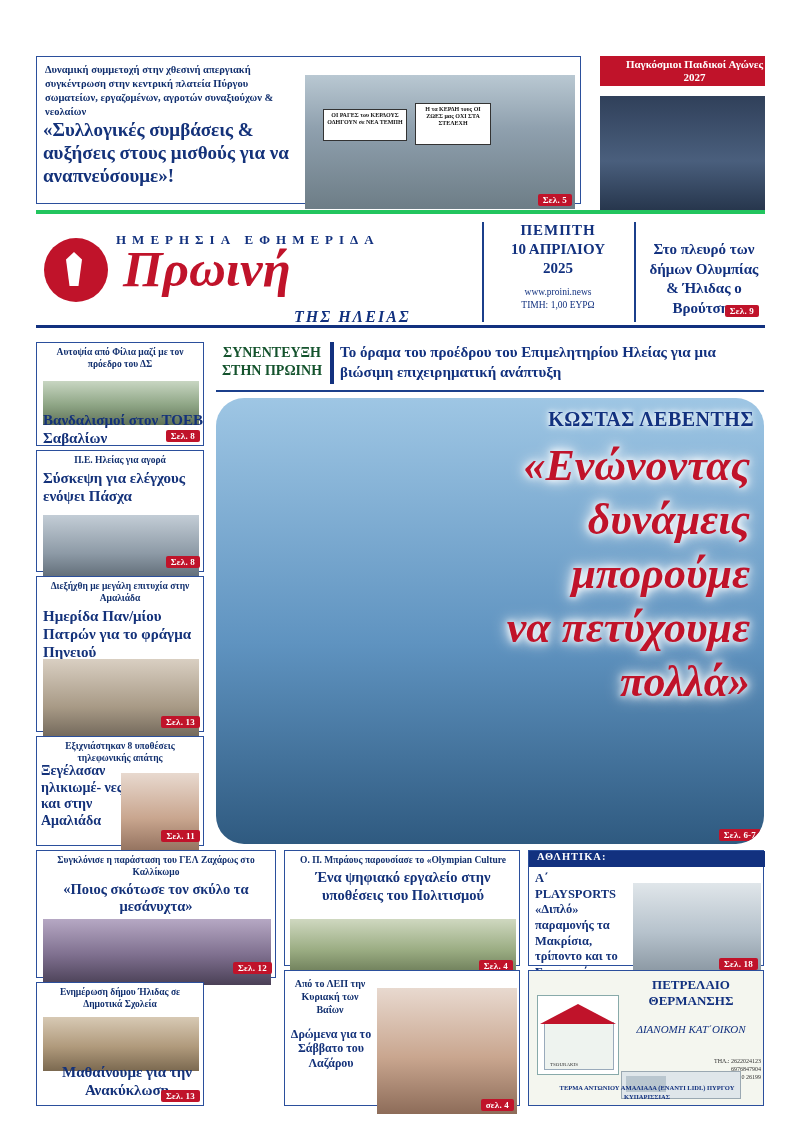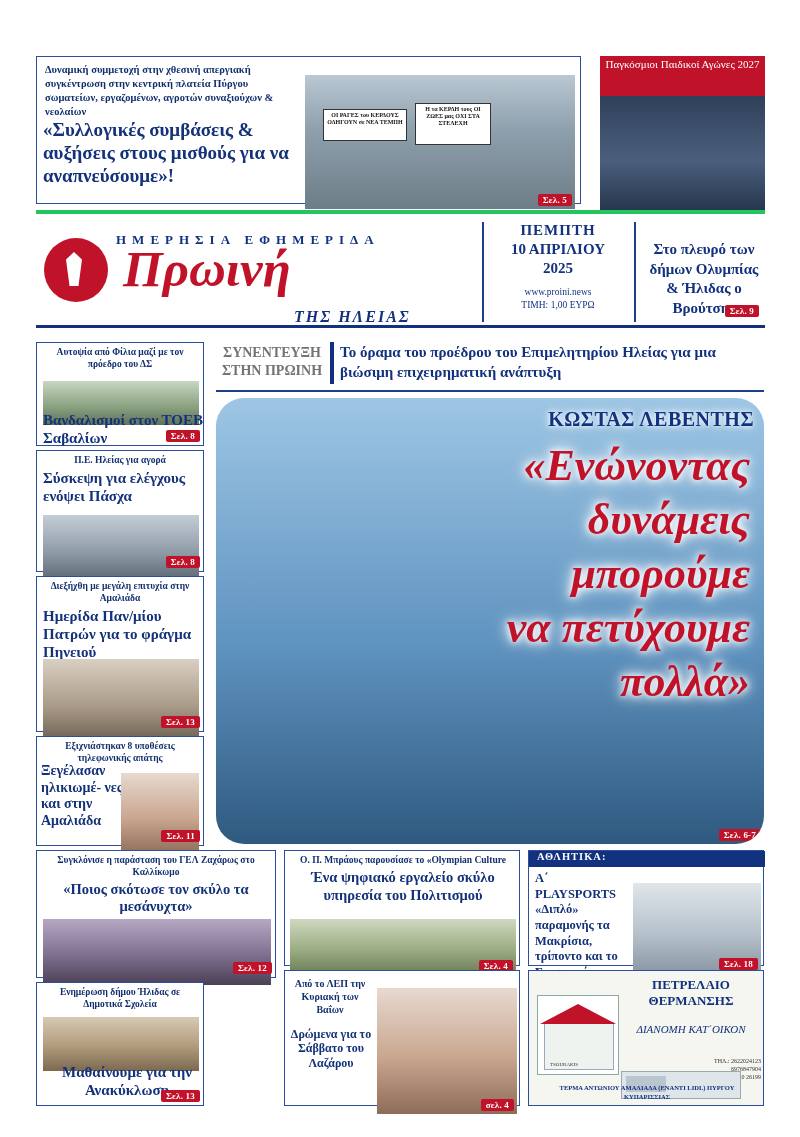--- a/index.html
+++ b/index.html
@@ -29,22 +29,22 @@
   
   #top-left-box{left:36px;top:44px;width:545px;height:148px;border:1px solid #2b4f9c;background:#fff;}
   #top-left-kicker{position:absolute;left:8px;top:6px;width:235px;font-size:10.5px;line-height:1.32;color:#12306f;font-weight:bold;}
   #top-left-head{position:absolute;left:6px;top:62px;width:252px;font-size:19px;line-height:1.2;color:#14327a;font-weight:bold;font-family:"Liberation Serif",serif;}
   #top-left-photo{position:absolute;left:268px;top:6px;width:270px;height:134px;}
 
   .demo-banner{position:absolute;background:#fff;border:1px solid #333;color:#111;font-weight:bold;
     text-align:center;font-size:6px;line-height:1.15;padding:2px;}
 
   #top-right-box{left:600px;top:44px;width:165px;height:148px;}
-  #top-right-title{position:absolute;left:0;top:0;width:165px;height:40px;background:#c0132a;color:#fff;
-    font-size:11px;font-weight:normal;text-align:center;line-height:1.15;padding-top:2px;box-sizing:border-box;}
+  #top-right-title{position:absolute;left:0;top:0;width:165px;height:30px;background:#c0132a;color:#fff;
+    font-size:11px;font-weight:bold;text-align:center;line-height:1.15;padding-top:2px;box-sizing:border-box;padding-left:24px;}
   #top-right-photo{position:absolute;left:0;top:28px;width:165px;height:118px;}
 
   
   #masthead{left:36px;top:198px;width:729px;height:118px;border-top:4px solid #22c55e;border-bottom:3px solid #12317f;background:#fff;}
   #logo-wrap{position:absolute;left:8px;top:10px;width:420px;height:98px;}
   #logo-mark{position:absolute;left:0;top:14px;width:64px;height:64px;border-radius:50%;background:#c0132a;}
   #logo-mark:after{content:"";position:absolute;left:22px;top:14px;width:16px;height:34px;background:#fff;
     clip-path:polygon(50% 0,100% 22%,78% 100%,22% 100%,0 22%);}
   #logo-supertitle{position:absolute;left:72px;top:8px;font-size:13px;letter-spacing:6px;color:#12317f;font-weight:bold;}
   #logo-name{position:absolute;left:79px;top:14px;font-size:51px;line-height:62px;color:#c0132a;font-weight:bold;font-style:italic;font-family:"Liberation Serif",serif;}
@@ -76,21 +76,21 @@
   #lc4{left:36px;top:724px;width:168px;height:110px;}
   #lc4-photo{position:absolute;left:84px;top:24px;width:78px;height:82px;}
   #lc4-head{position:absolute;left:4px;top:26px;width:82px;font-size:14px;color:#14327a;font-weight:bold;line-height:1.18;}
   #lc5{left:36px;top:838px;width:240px;height:128px;}
   #lc5-photo{position:absolute;left:6px;top:56px;width:228px;height:66px;}
   #lc6{left:36px;top:970px;width:168px;height:124px;}
   #lc6-photo{position:absolute;left:6px;top:22px;width:156px;height:54px;}
   #lc6-head{position:absolute;left:0;top:78px;width:168px;}
 
   
-  #interview-label{left:216px;top:330px;width:112px;height:42px;color:#737373;font-size:14px;font-weight:bold;text-align:center;line-height:1.25;padding-top:2px;box-sizing:border-box;}
+  #interview-label{left:216px;top:330px;width:112px;height:42px;color:#14532d;font-size:14px;font-weight:bold;text-align:center;line-height:1.25;padding-top:2px;box-sizing:border-box;}
   #interview-bar{left:330px;top:330px;width:4px;height:42px;background:#12317f;}
   #interview-text{left:340px;top:330px;width:424px;color:#12317f;font-size:15px;font-weight:bold;line-height:1.35;}
   #lead-hrule{left:216px;top:378px;width:548px;height:2px;}
 
   #lead-photo{left:216px;top:386px;width:548px;height:446px;}
   #lead-name{position:absolute;right:10px;top:10px;color:#12317f;font-size:20px;font-weight:bold;letter-spacing:.5px;text-shadow:0 0 5px #fff,0 0 10px #fff;}
   .lead-line{position:absolute;right:14px;color:#c0132a;font-weight:bold;font-style:italic;
     font-size:44px;line-height:52px;text-shadow:0 0 6px #fff,0 0 12px #fff,0 0 18px #fff;font-family:"Liberation Serif",serif;}
   #ll0{top:42px;} #ll1{top:96px;} #ll2{top:150px;} #ll3{top:204px;} #ll4{top:258px;}
 
@@ -215,21 +215,21 @@
     <div class="lead-line" id="ll0">«Ενώνοντας</div>
     <div class="lead-line" id="ll1">δυνάμεις</div>
     <div class="lead-line" id="ll2">μπορούμε</div>
     <div class="lead-line" id="ll3">να πετύχουμε</div>
     <div class="lead-line" id="ll4">πολλά»</div>
     <div class="pagetag">Σελ. 6-7</div>
   </div>
 
   <div class="box" id="bm1">
     <div id="bm1-kick">Ο. Π. Μπράους παρουσίασε το «Olympian Culture</div>
-    <div id="bm1-head">Ένα ψηφιακό εργαλείο σκύλο υπηρεσία του Πολιτισμού</div>
+    <div id="bm1-head">Ένα ψηφιακό εργαλείο στην υποθέσεις του Πολιτισμού</div>
     <div id="bm1-photo" class="photo p10">
       <div class="pagetag">Σελ. 4</div>
     </div>
   </div>
 
   <div class="box" id="bm2">
     <div id="bm2-kick">Από το ΛΕΠ την Κυριακή των Βαΐων</div>
     <div id="bm2-head">Δρώμενα για το Σάββατο του Λαζάρου</div>
     <div id="bm2-photo" class="photo p6">
       <div class="pagetag">σελ. 4</div>

